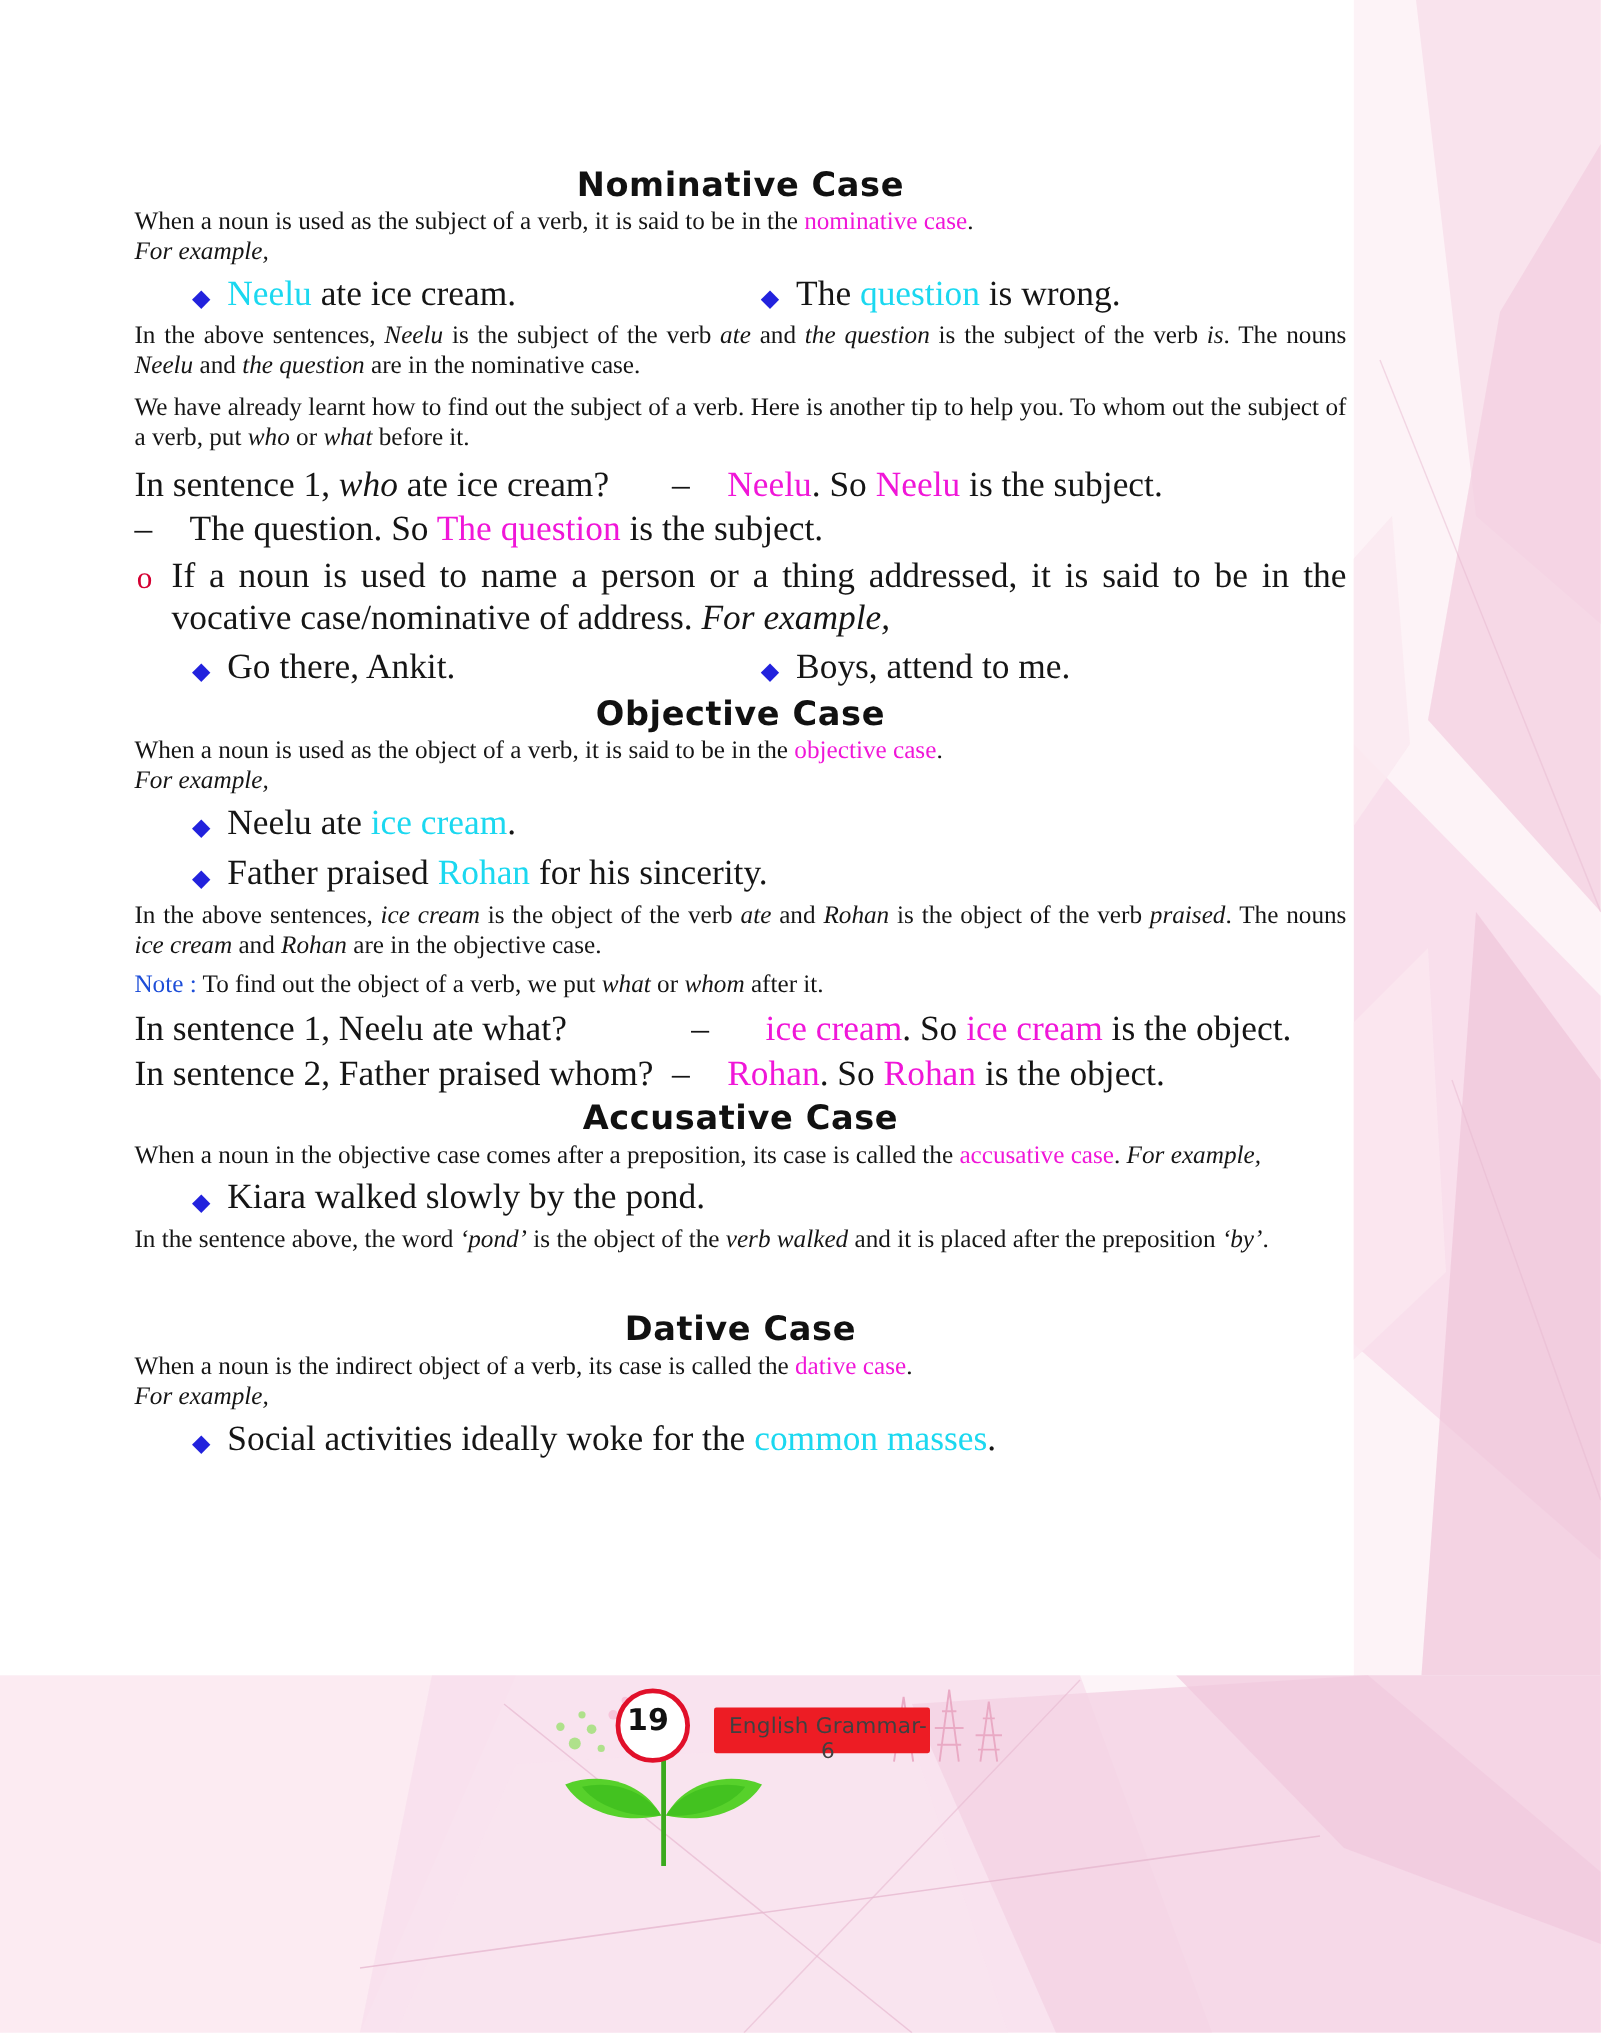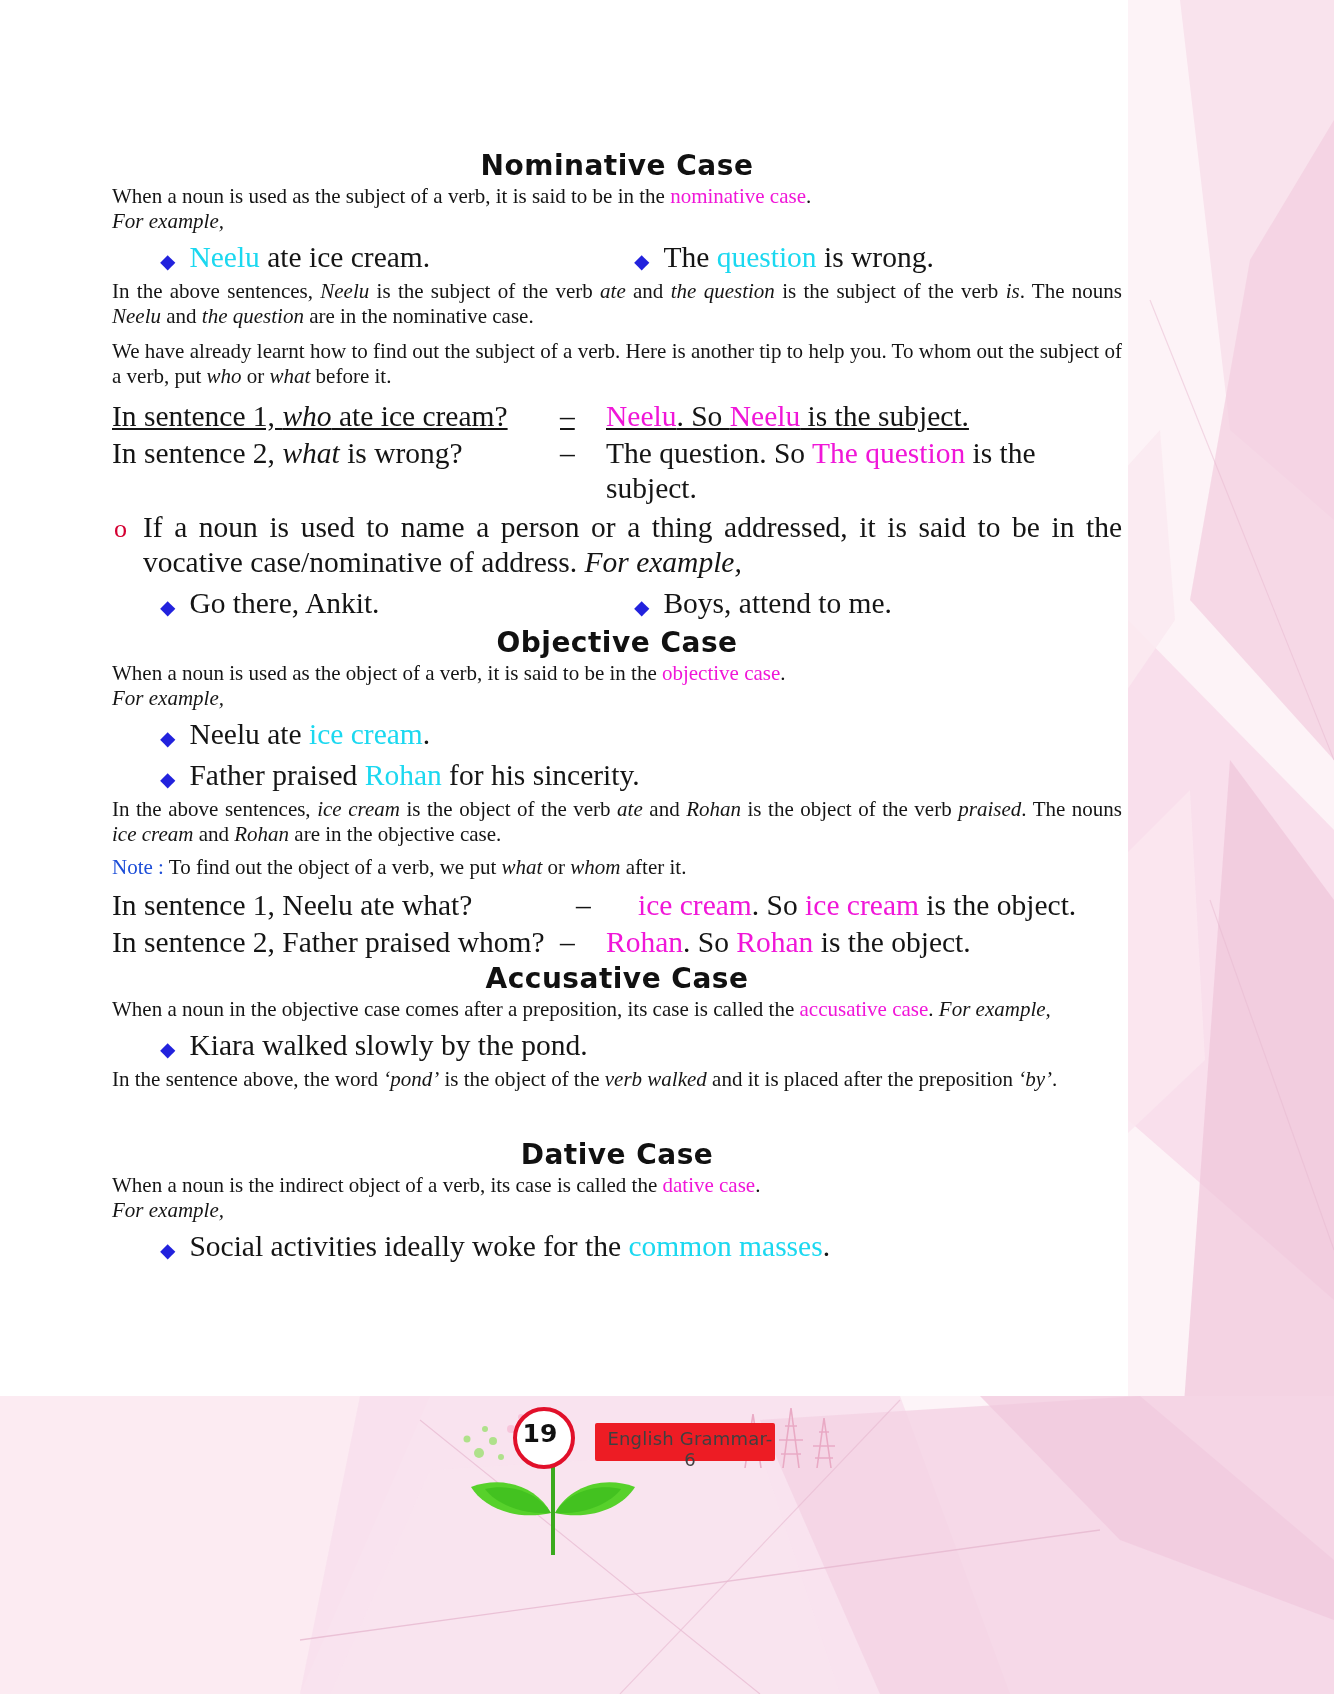--- a/index.html
+++ b/index.html
@@ -19,21 +19,21 @@
   .page-card{
     position:absolute;
     left:0;top:0;
     width:1128px;height:1396px;
     background:#ffffff;
     z-index:2;
   }
 
   .content{
     position:absolute;
-    left:112px; top:149px;
+    left:112px; top:137px;
     width:1010px;
     z-index:3;
   }
 
   h2.section-title{
     font-family:"DejaVu Sans", sans-serif;
     font-weight:bold;
     font-size:28px;
     letter-spacing:0.5px;
     color:#111111;
@@ -222,28 +222,27 @@
     <div class="col second">
       <span class="dia">◆</span>
       <span><span>The </span><span class="cyan">question</span><span> is wrong.</span></span>
     </div>
   </div>
 
   <p class="para"><span>In the above sentences, </span><span class="it">Neelu</span><span> is the subject of the verb </span><span class="it">ate</span><span> and </span><span class="it">the question</span><span> is the subject of the verb </span><span class="it">is</span><span>. The nouns </span><span class="it">Neelu</span><span> and </span><span class="it">the question</span><span> are in the nominative case.</span></p>
 
   <p class="para" style="margin-top:10px;"><span>We have already learnt how to find out the subject of a verb. Here is another tip to help you. To whom out the subject of a verb, put </span><span class="it">who</span><span> or </span><span class="it">what</span><span> before it.</span></p>
 
-  <div class="qa" style="margin-top:10px;text-decoration:underline;">
+  <div class="qa" style="margin-top:10px;">
     <span class="q"><span>In sentence 1, </span><span class="it">who</span><span> ate ice cream?</span></span>
     <span class="dash">–</span>
     <span class="a"><span class="mag">Neelu</span><span>. So </span><span class="mag">Neelu</span><span> is the subject.</span></span>
   </div>
 
   <div class="qa">
-    <span class="q"><span>In sentence 2, </span><span class="it">what</span><span> is wrong?</span></span>
     <span class="dash">–</span>
     <span class="a"><span class="mag"></span><span>The question. So </span><span class="mag">The question</span><span> is the subject.</span></span>
   </div>
 
   <div class="o-item">
     <span class="o-mark">о</span>
     <span class="o-text"><span>If a noun is used to name a person or a thing addressed, it is said to be in the vocative case/nominative of address. </span><span class="it">For example,</span></span>
   </div>
 
   <div class="bullet-row">

